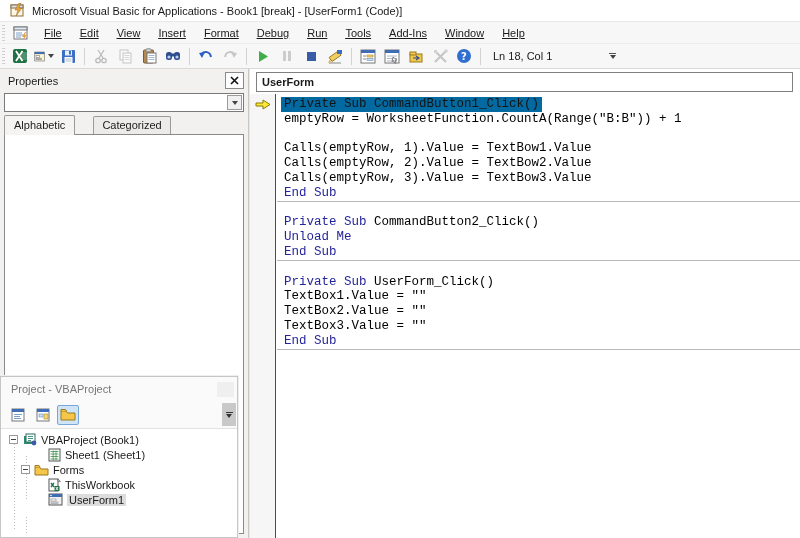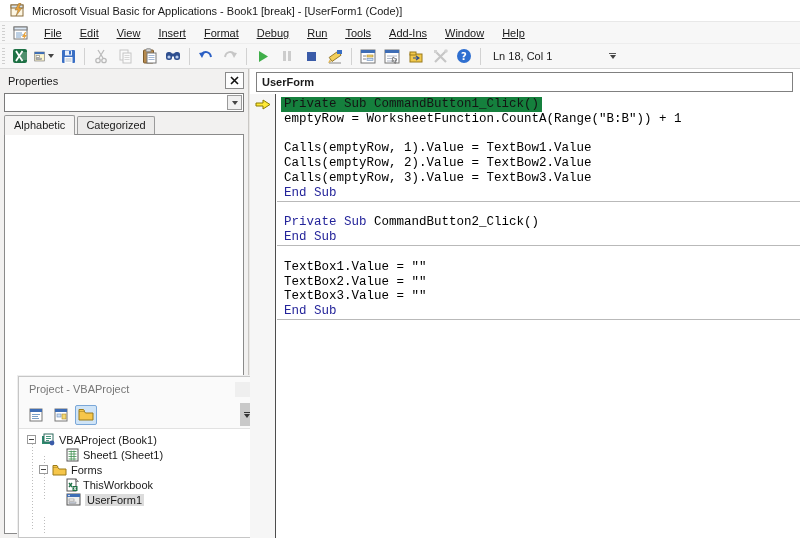--- a/index.html
+++ b/index.html
@@ -45,26 +45,26 @@
   #props-header { height:23px; display:flex; align-items:center; justify-content:space-between;
     padding:0 4px 0 8px; }
   .x-btn { width:19px; height:17px; border:1px solid #8a8a8a; background:#fdfdfd;
     display:flex; align-items:center; justify-content:center; font-size:11px; font-weight:bold; color:#111; }
   #props-combo { margin:1px 4px 3px 4px; height:19px; border:1px solid #7a7a7a; background:#fff;
     display:flex; align-items:center; justify-content:flex-end; }
   .combo-btn { width:15px; height:15px; margin-right:1px; border:1px solid #9a9a9a; background:#f0f0f0;
     display:flex; align-items:center; justify-content:center; }
   #props-tabs { display:flex; padding-left:4px; height:19px; align-items:flex-end; }
   .tab { border:1px solid #9a9a9a; border-bottom:none; background:#eceb ea; padding:2px 8px 3px 8px;
-    background:#ecebea; margin-right:2px; border-radius:2px 2px 0 0; color:#1a1a1a; }
+    background:#ecebea; margin-right:18px; border-radius:2px 2px 0 0; color:#1a1a1a; }
   .tab.active { background:#f5f4f3; padding:3px 9px 4px 9px; position:relative; top:1px; }
   #props-list { flex:1; margin:0 4px 4px 4px; background:#fff; border:1px solid #8a8a8a; }
 
   
-  #project { position:absolute; left:18px; top:307px; width:238px; height:162px;
+  #project { position:absolute; left:0; top:307px; width:238px; height:162px;
     background:#fafafa; border:1px solid #c6c6c6; box-shadow:0 0 0 1px #eee; display:flex; flex-direction:column;text-align:center; }
   #project-header { height:24px; display:flex; align-items:center; justify-content:space-between;
     padding:0 3px 0 10px; color:#767676; }
   #project-header .x-dis { width:17px; height:15px; background:#efefef; }
   #project-toolbar { height:27px; display:flex; align-items:center; padding-left:6px; position:relative; }
   .pt-btn { width:22px; height:20px; display:flex; align-items:center; justify-content:center;
     margin-right:3px; border:1px solid transparent; }
   .pt-btn.selected { border:1px solid #7aa7d8; background:#cfe4f7; border-radius:2px; }
   #project-toolbar .overflow2 { position:absolute; right:1px; top:2px; width:14px; height:23px;
     background:#c9c9c9; display:flex; flex-direction:column; align-items:center; justify-content:center; gap:1px; }
@@ -88,21 +88,21 @@
   #code-area { position:absolute; left:0; top:25px; width:550px; height:444px; background:#fff; }
   #code-margin { position:absolute; left:0; top:0; width:26px; height:444px; background:#f6f6f6;
     border-right:1px solid #4d4d4d; }
   #exec-arrow { position:absolute; left:5px; top:5px; }
   #code-lines { position:absolute; left:27px; top:3px; right:0; font-family:"Liberation Mono","DejaVu Sans Mono",monospace;
     font-size:12.5px; line-height:14.8px; color:#1a1a1a; }
   .code-line { height:14.8px; white-space:pre; padding-left:7px; }
   .code-line.sep { border-top:1px solid #b9b9b9; }
   .c-kw { color:#24249a; }
   .c-tx { color:#000000; }
-  .hl-wrap { background:#15803d; color:#141414; display:inline-block; padding:0 3px; margin-left:-3px; }
+  .hl-wrap { background:#0369a1; color:#141414; display:inline-block; padding:0 3px; margin-left:-3px; }
   .hl-wrap .c-kw, .hl-wrap .c-tx { color:#141414; }
 </style>
 </head>
 <body>
 
 <div id="app">
 
   <div id="titlebar">
     <span>
       <svg width="15" height="14" viewBox="0 0 15 14">
@@ -413,22 +413,24 @@
         <div id="code-lines">
             <div class="code-line"><span class="hl-wrap"><span class="c-kw">Private Sub </span><span class="c-tx">CommandButton1_Click()</span></span></div>
             <div class="code-line"><span class="c-tx">emptyRow = WorksheetFunction.CountA(Range("B:B")) + 1</span></div>
             <div class="code-line"></div>
             <div class="code-line"><span class="c-tx">Calls(emptyRow, 1).Value = TextBow1.Value</span></div>
             <div class="code-line"><span class="c-tx">Calls(emptyRow, 2).Value = TextBow2.Value</span></div>
             <div class="code-line"><span class="c-tx">Calls(emptyRow, 3).Value = TextBow3.Value</span></div>
             <div class="code-line"><span class="c-kw">End Sub</span></div>
             <div class="code-line sep"></div>
             <div class="code-line"><span class="c-kw">Private Sub </span><span class="c-tx">CommandButton2_Click()</span></div>
+            <div class="code-line"><span class="c-kw">Unload Me</span></div>
             <div class="code-line"><span class="c-kw">End Sub</span></div>
             <div class="code-line sep"></div>
+            <div class="code-line"><span class="c-kw">Private Sub </span><span class="c-tx">UserForm_Click()</span></div>
             <div class="code-line"><span class="c-tx">TextBox1.Value = ""</span></div>
             <div class="code-line"><span class="c-tx">TextBox2.Value = ""</span></div>
             <div class="code-line"><span class="c-tx">TextBox3.Value = ""</span></div>
             <div class="code-line"><span class="c-kw">End Sub</span></div>
             <div class="code-line sep"></div>
           </div>
       </div>
     </div>
 
   </div>

